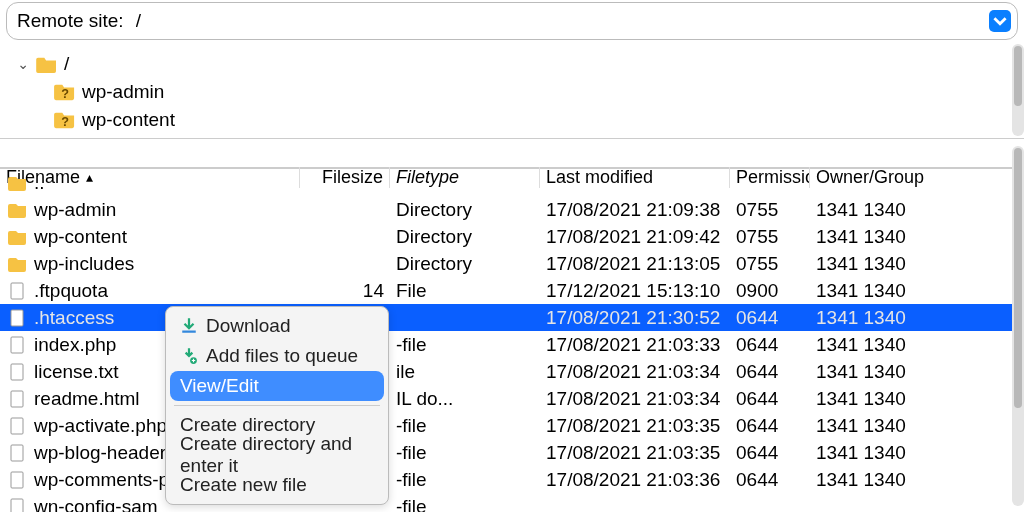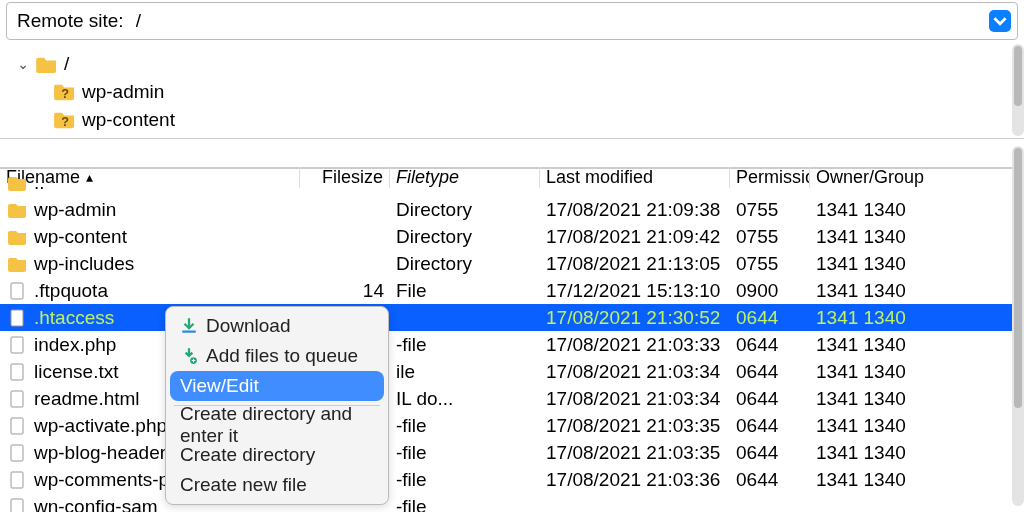--- a/index.html
+++ b/index.html
@@ -11,21 +11,21 @@
     width: 1024px;
     height: 512px;
     overflow: hidden;
     position: relative;
   }
   .addr-bar {
     display: flex;
     align-items: center;
     height: 38px;
     border: 1px solid #bbb;
-    border-radius: 4px;
+    border-radius: 12px;
     margin: 2px 6px 4px 6px;
     background: #fff;
     position: relative;
   }
   .addr-label {
     padding: 0 8px 0 10px;
     font-size: 19px;
   }
   .addr-input {
     flex: 1;
@@ -106,21 +106,21 @@
   .col-own  { width: 140px; border-right: none !important; }
   .sort-arrow { margin-left: 6px; font-size: 14px; }
 
   .file-list { }
   .row {
     display: flex;
     align-items: center;
     height: 27px;
     font-size: 19px;
   }
-  .row.selected { background: #0a5fff; color: #bef264; }
+  .row.selected { background: #0a5fff; color: #e5e5e5; }
   .row > div {
     padding: 0 6px;
     white-space: nowrap;
     overflow: hidden;
   }
   .cell-name { width: 300px; display:flex; align-items:center; }
   .cell-size { width: 90px; text-align: right; }
   .cell-type { width: 150px; }
   .cell-mod  { width: 190px; }
   .cell-perm { width: 80px; }
@@ -443,21 +443,21 @@
         <circle cx="12" cy="12" r="3" fill="#2a7"></circle>
         <path d="M10.5 12 h3 M12 10.5 v3" stroke="#fff" stroke-width="1"></path>
       </svg>
     <span>Add files to queue</span>
   </div>
   <div class="ctx-item hl">
     <span>View/Edit</span>
   </div>
   <div class="ctx-sep"></div>
   <div class="ctx-item">
+    <span>Create directory</span>
+  </div>
+  <div class="ctx-item">
     <span>Create directory and enter it</span>
-  </div>
-  <div class="ctx-item">
-    <span>Create directory</span>
   </div>
   <div class="ctx-item">
     <span>Create new file</span>
   </div>
 </div>
 
 </body></html>

